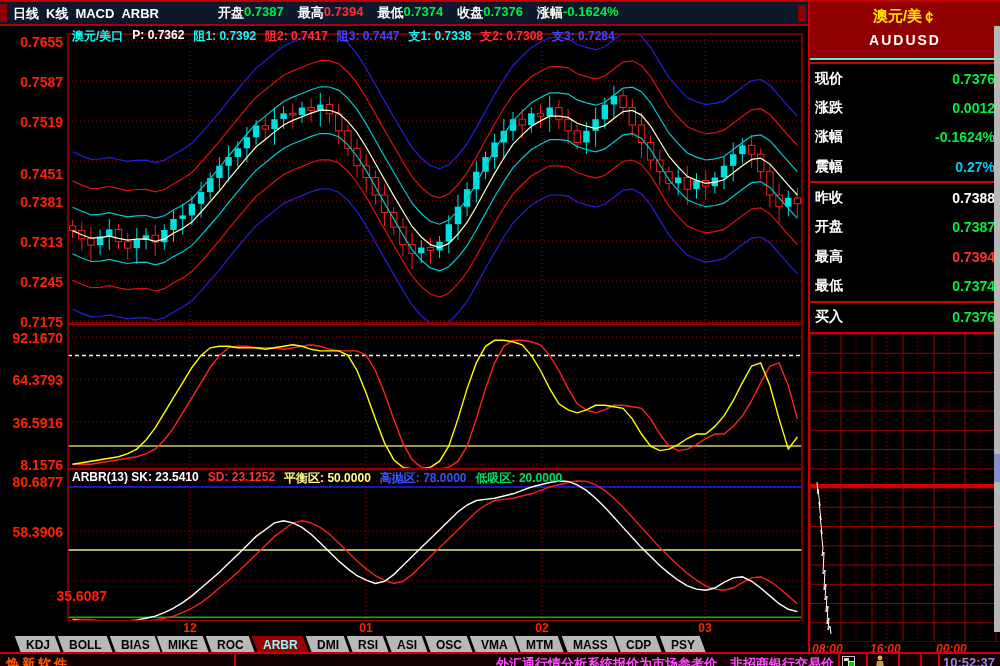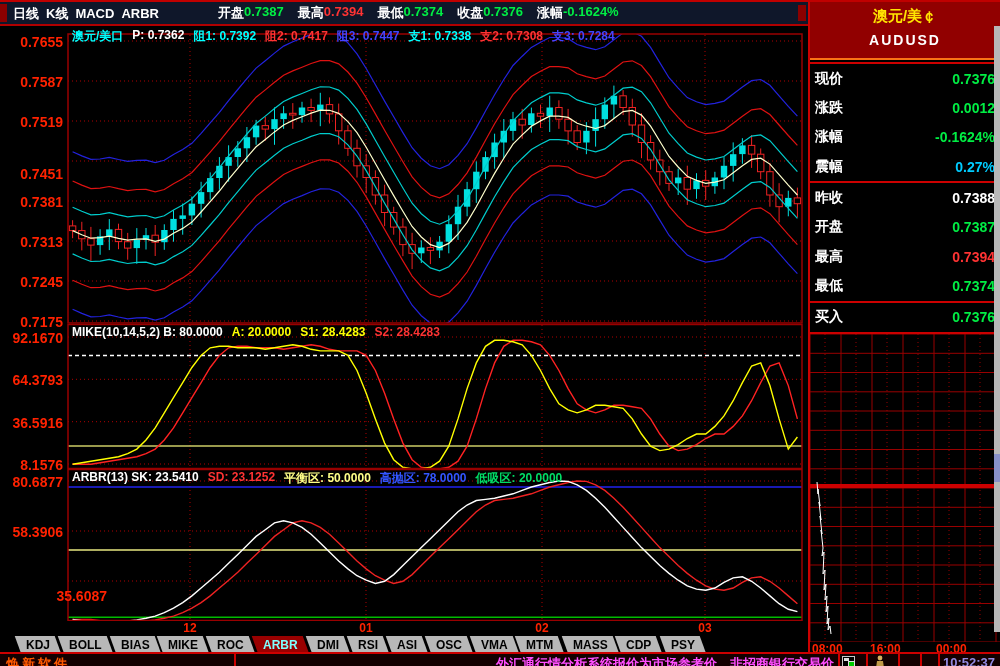--- a/index.html
+++ b/index.html
@@ -26,31 +26,31 @@
   .xaxis{position:absolute;left:0;top:595px;width:808px;height:13px;}
   .xaxis div{position:absolute;transform:translateX(-50%);color:#ff2200;font-size:12px;font-weight:bold;}
   
   .tabbar{position:absolute;left:0;top:608px;width:808px;height:20px;background:#000;display:flex;align-items:flex-end;padding-left:18px;}
   .tab{height:18px;background:#b8b8b8;transform:skewX(20deg);padding:0 8px;margin-right:3px;display:flex;align-items:center;cursor:pointer;}
   .tab span{transform:skewX(-20deg);font-size:12px;font-weight:bold;color:#000;}
   .tab.active{background:#990000;}
   .tab.active span{color:#7fffff;}
   
   .rightpanel{position:absolute;left:808px;top:0;width:192px;height:650px;background:#000;border-left:2px solid #cc0000;}
-  .rp-header{height:58px;background:#910000;border-bottom:2px solid #f97316;text-align:center;}
+  .rp-header{height:58px;background:#910000;border-bottom:2px solid #5eead4;text-align:center;}
   .rp-title{color:#ffe400;font-size:15px;font-weight:bold;padding-top:5px;}
   .rp-symbol{color:#fff;font-size:14px;font-weight:bold;letter-spacing:2px;padding-top:6px;}
   .rp-rows{position:absolute;left:0;top:60px;width:100%;height:272px;display:flex;flex-direction:column;}
   .rp-row{flex:1;display:flex;justify-content:space-between;align-items:center;padding:0 5px;gap:48px;}
   .rp-row .lab{color:#fff;font-size:14px;font-weight:bold;}
   .rp-row .val{font-size:14px;font-weight:bold;}
   .rp-sep{height:0;border-top:2px solid #cc0000;}
   .rp-mini{position:absolute;left:0;top:332px;width:190px;height:308px;}
   .rp-times{position:absolute;left:0;top:640px;width:190px;height:14px;}
-  .rp-times div{position:absolute;color:#ff2200;font-size:12px;font-weight:bold;}
+  .rp-times div{position:absolute;color:#ff2200;font-size:12px;font-weight:bold;font-style:italic;}
   .scrollbar{position:absolute;left:994px;top:24px;width:6px;height:606px;background:#b8b8b8;z-index:9;}
   .scrollbar .thumb{position:absolute;left:0;top:428px;width:6px;height:28px;background:#8890c8;}
   
   .statusbar{position:absolute;left:0;top:650px;width:1000px;height:16px;background:#120000;border-top:2px solid #cc0000;}
   .sb-logo{position:absolute;left:6px;top:1px;color:#ff5a00;font-size:13px;font-weight:bold;letter-spacing:3px;text-shadow:1px 1px 0 #400;}
   .sb-marquee{position:absolute;left:238px;top:1px;width:596px;overflow:hidden;white-space:nowrap;text-align:right;color:#ff4dff;font-size:13px;font-weight:bold;}
   .sb-sep{position:absolute;top:0;width:0;height:16px;border-left:2px solid #cc0000;}
   .sb-ic1{position:absolute;left:842px;top:2px;width:13px;height:11px;border:1px solid #c8c8c8;background:#000;}
   .sb-ic1 .g{position:absolute;right:-1px;bottom:-1px;width:7px;height:6px;background:#00cc00;border:1px solid #e0e0e0;}
   .sb-ic1 .w{position:absolute;left:1px;top:1px;width:5px;height:3px;background:#dedede;}
@@ -305,26 +305,20 @@
           <line x1="542" y1="1" x2="542" y2="144" stroke="#b00000" stroke-width="1" stroke-dasharray="1,3"></line>
           <line x1="705" y1="1" x2="705" y2="144" stroke="#b00000" stroke-width="1" stroke-dasharray="1,3"></line>
           <line x1="68" y1="31.4" x2="802" y2="31.4" stroke="#ffffff" stroke-width="1.5" stroke-dasharray="4,3"></line>
           <line x1="68" y1="122.1" x2="802" y2="122.1" stroke="#cccc66" stroke-width="1.5"></line>
           <g clip-path="url(#cp2)">
             <polyline points="72.6,140.2 81.8,140.2 90.9,140.2 100.1,138.7 109.3,137.2 118.5,135.7 127.7,134.2 136.8,132.7 146.0,129.6 155.2,125.1 164.3,116.0 173.5,103.9 182.7,88.8 191.9,73.7 201.1,58.6 210.2,43.5 219.4,31.4 228.6,23.8 237.8,22.3 246.9,22.3 256.1,23.8 265.3,23.8 274.5,23.8 283.6,25.3 292.8,23.8 302.0,22.3 311.1,20.8 320.3,22.3 329.5,25.3 338.7,26.9 347.9,26.9 357.0,26.9 366.2,31.4 375.4,46.5 384.6,69.2 393.7,94.9 402.9,119.1 412.1,135.7 421.3,143.3 430.4,144.8 439.6,144.8 448.8,143.3 458.0,137.2 467.1,122.1 476.3,94.9 485.5,64.6 494.6,38.9 503.8,22.3 513.0,16.3 522.2,16.3 531.4,17.8 540.5,20.8 549.7,31.4 558.9,46.5 568.1,64.6 577.2,79.8 586.4,85.8 595.6,88.8 604.8,85.8 613.9,81.3 623.1,81.3 632.3,82.8 641.5,84.3 650.6,94.9 659.8,110.0 669.0,122.1 678.2,126.6 687.3,125.1 696.5,120.6 705.7,114.5 714.9,110.0 724.0,110.0 733.2,102.4 742.4,91.9 751.6,76.7 760.7,58.6 769.9,42.0 779.1,38.9 788.3,61.6 797.4,94.9" fill="none" stroke="#ff2222" stroke-width="1.4"></polyline>
             <polyline points="72.6,140.2 81.8,138.7 90.9,137.2 100.1,135.7 109.3,134.2 118.5,132.7 127.7,129.6 136.8,125.1 146.0,116.0 155.2,103.9 164.3,88.8 173.5,73.7 182.7,58.6 191.9,43.5 201.1,31.4 210.2,23.8 219.4,22.3 228.6,22.3 237.8,23.8 246.9,23.8 256.1,23.8 265.3,25.3 274.5,23.8 283.6,22.3 292.8,20.8 302.0,22.3 311.1,25.3 320.3,26.9 329.5,26.9 338.7,26.9 347.9,31.4 357.0,46.5 366.2,69.2 375.4,94.9 384.6,119.1 393.7,135.7 402.9,143.3 412.1,144.8 421.3,144.8 430.4,143.3 439.6,137.2 448.8,122.1 458.0,94.9 467.1,64.6 476.3,38.9 485.5,22.3 494.6,16.3 503.8,16.3 513.0,17.8 522.2,20.8 531.4,31.4 540.5,46.5 549.7,64.6 558.9,79.8 568.1,85.8 577.2,88.8 586.4,85.8 595.6,81.3 604.8,81.3 613.9,82.8 623.1,84.3 632.3,94.9 641.5,110.0 650.6,122.1 659.8,126.6 669.0,125.1 678.2,120.6 687.3,114.5 696.5,110.0 705.7,110.0 714.9,102.4 724.0,91.9 733.2,76.7 742.4,58.6 751.6,42.0 760.7,38.9 769.9,61.6 779.1,94.9 788.3,125.1 797.4,113.0" fill="none" stroke="#ffff00" stroke-width="1.4"></polyline>
           </g>
           <rect x="68" y="0.5" width="734" height="144" fill="none" stroke="#990000" stroke-width="1.5"></rect>
         </svg>
-      <div class="ptitle">
-          <span style="color: rgb(255, 255, 255);">MIKE(10,14,5,2) B: 80.0000</span>
-          <span style="color: rgb(255, 255, 0);">A: 20.0000</span>
-          <span style="color: rgb(255, 255, 0);">S1: 28.4283</span>
-          <span style="color: rgb(255, 51, 51);">S2: 28.4283</span>
-        </div>
     <div class="ylab" style="top: 6px;">92.1670</div>
         <div class="ylab" style="top: 48px;">64.3793</div>
         <div class="ylab" style="top: 91px;">36.5916</div>
         <div class="ylab" style="top: 133px;">8.1576</div>
       </div>
     <div class="pane pane3">
       <svg id="svg3" width="808" height="152">
           <defs>
             <clipPath id="cp3">
               <rect x="68" y="1" width="734" height="150"></rect>

